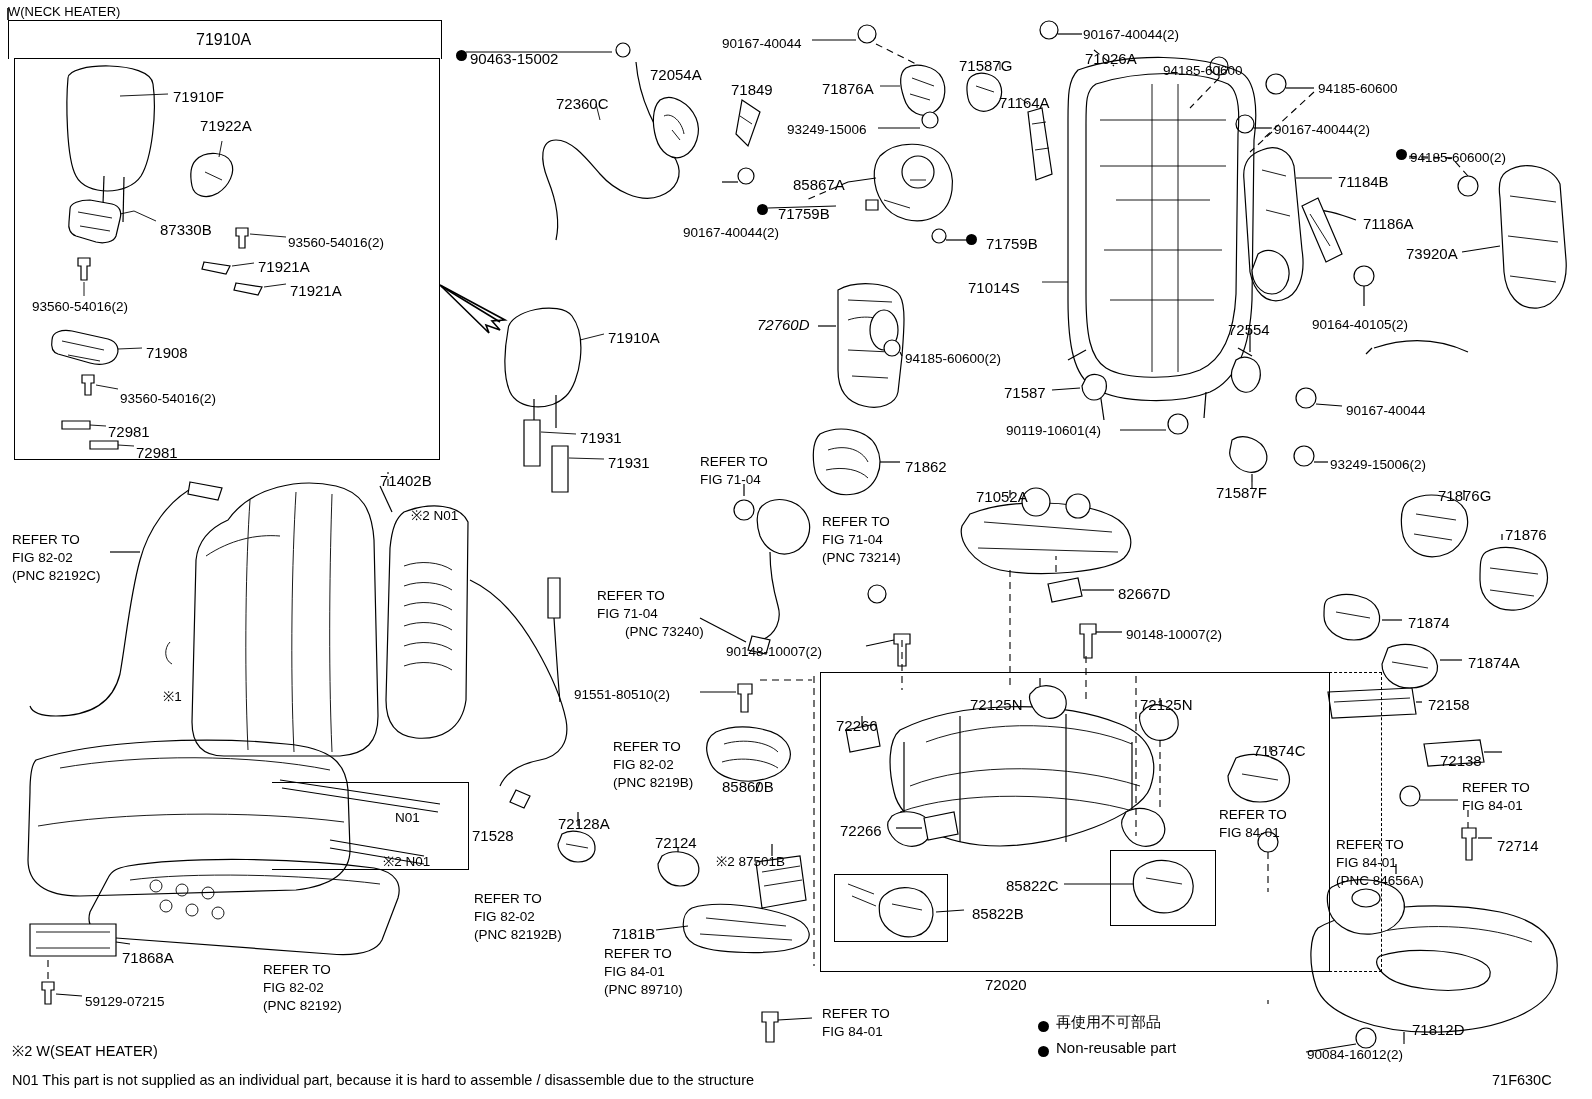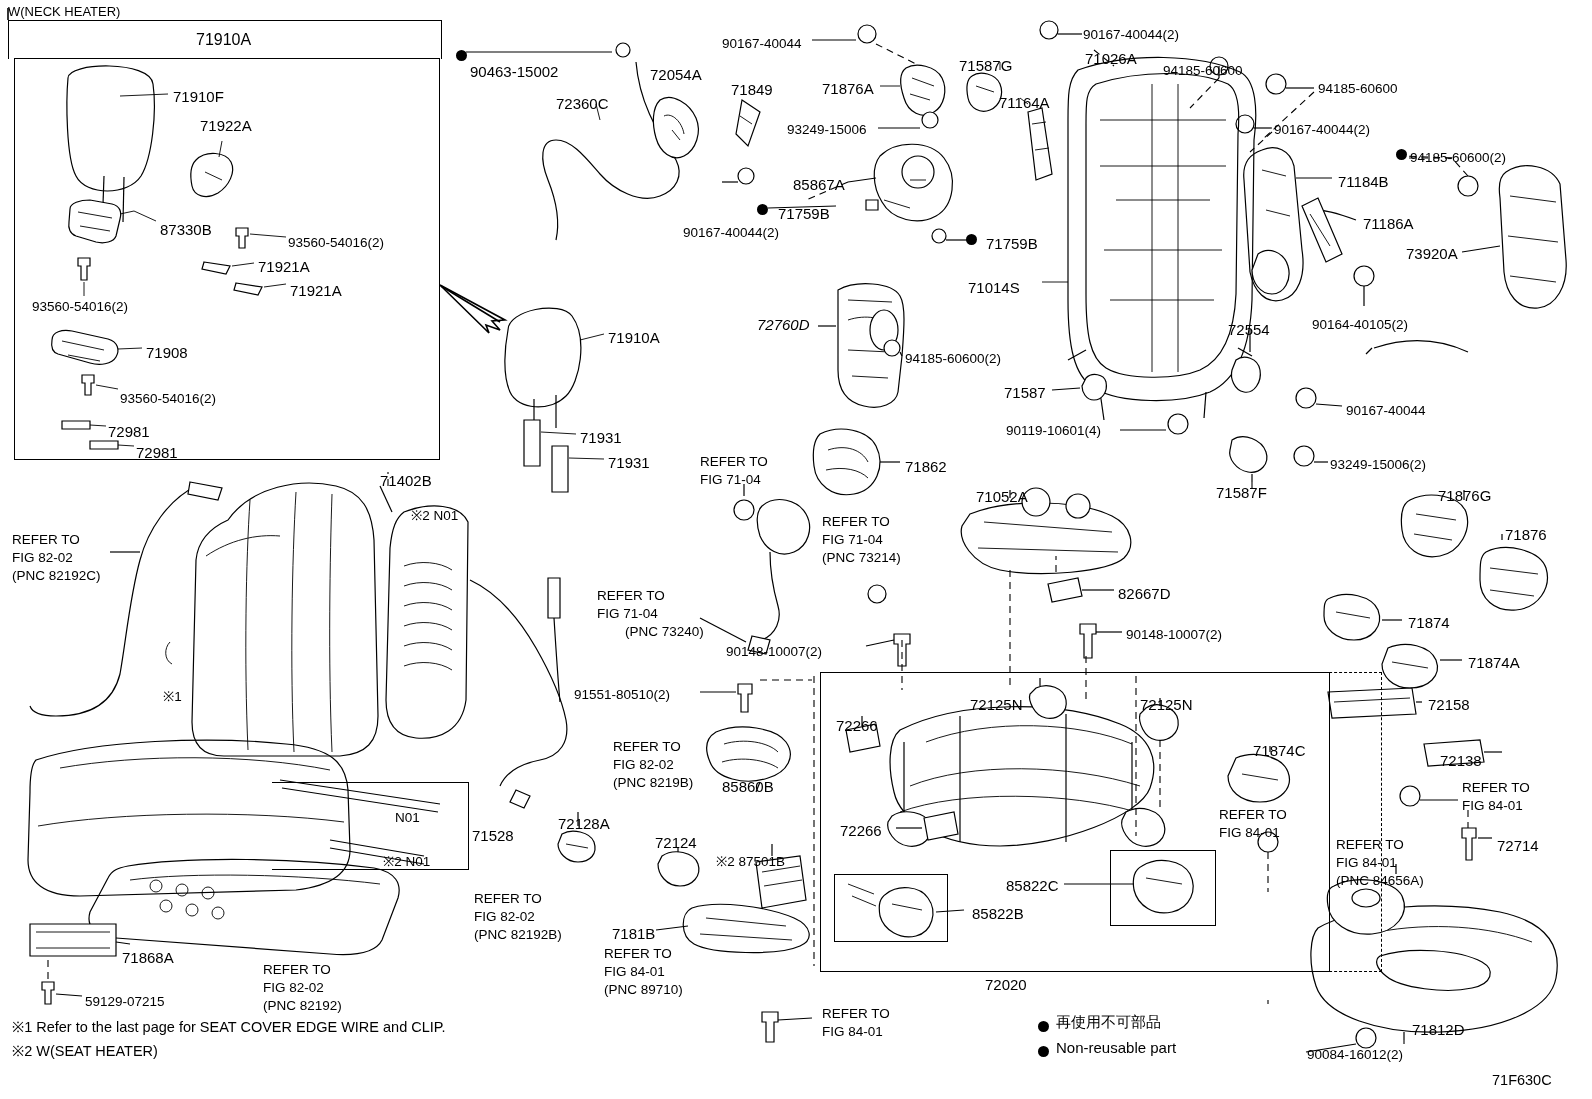--- a/index.html
+++ b/index.html
@@ -439,21 +439,21 @@
       <div class="lbl" style="left: 200px; top: 118px;">71922A</div>
       <div class="lbl" style="left: 160px; top: 222px;">87330B</div>
       <div class="lbl sm" style="left: 288px; top: 236px;">93560-54016(2)</div>
       <div class="lbl" style="left: 258px; top: 259px;">71921A</div>
       <div class="lbl" style="left: 290px; top: 283px;">71921A</div>
       <div class="lbl sm" style="left: 32px; top: 300px;">93560-54016(2)</div>
       <div class="lbl" style="left: 146px; top: 345px;">71908</div>
       <div class="lbl sm" style="left: 120px; top: 392px;">93560-54016(2)</div>
       <div class="lbl" style="left: 108px; top: 424px;">72981</div>
       <div class="lbl" style="left: 136px; top: 445px;">72981</div>
-      <div class="lbl" style="left: 470px; top: 51px; margin-top: 13px;">90463-15002</div>
+      <div class="lbl" style="left: 470px; top: 51px;">90463-15002</div>
       <div class="lbl" style="left: 556px; top: 96px;">72360C</div>
       <div class="lbl" style="left: 650px; top: 67px;">72054A</div>
       <div class="lbl" style="left: 731px; top: 82px;">71849</div>
       <div class="lbl sm" style="left: 722px; top: 37px;">90167-40044</div>
       <div class="lbl" style="left: 822px; top: 81px;">71876A</div>
       <div class="lbl sm" style="left: 787px; top: 123px;">93249-15006</div>
       <div class="lbl" style="left: 959px; top: 58px;">71587G</div>
       <div class="lbl" style="left: 999px; top: 95px;">71164A</div>
       <div class="lbl sm" style="left: 1083px; top: 28px;">90167-40044(2)</div>
       <div class="lbl" style="left: 1085px; top: 51px;">71026A</div>
@@ -556,17 +556,17 @@
       <div class="dot" style="left: 757px; top: 204px;"></div>
       <div class="dot" style="left: 966px; top: 234px;"></div>
       <div class="dot" style="left: 1396px; top: 149px;"></div>
       <div class="dot" style="left: 1038px; top: 1021px;"></div>
       <div class="dot" style="left: 1038px; top: 1046px;"></div>
     </div>
 
   <div class="lbl" style="left:1056px;top:1014px;">再使用不可部品</div>
   <div class="lbl" style="left:1056px;top:1040px;">Non-reusable part</div>
 
-  <div class="foot" style="left:12px;top:1016px;">※1 Refer to the last page for SEAT COVER EDGE WIRE and CLIP.</div>
   <div class="foot" style="left:12px;top:1040px;">※2 W(SEAT HEATER)</div>
+  <div class="foot" style="left:12px;top:1072px;">N01 This part is not supplied as an individual part, because it is hard to assemble / disassemble due to the structure</div>
   <div class="foot" style="left:1492px;top:1072px;">71F630C</div>
 
 </div>
 
 </body></html>

